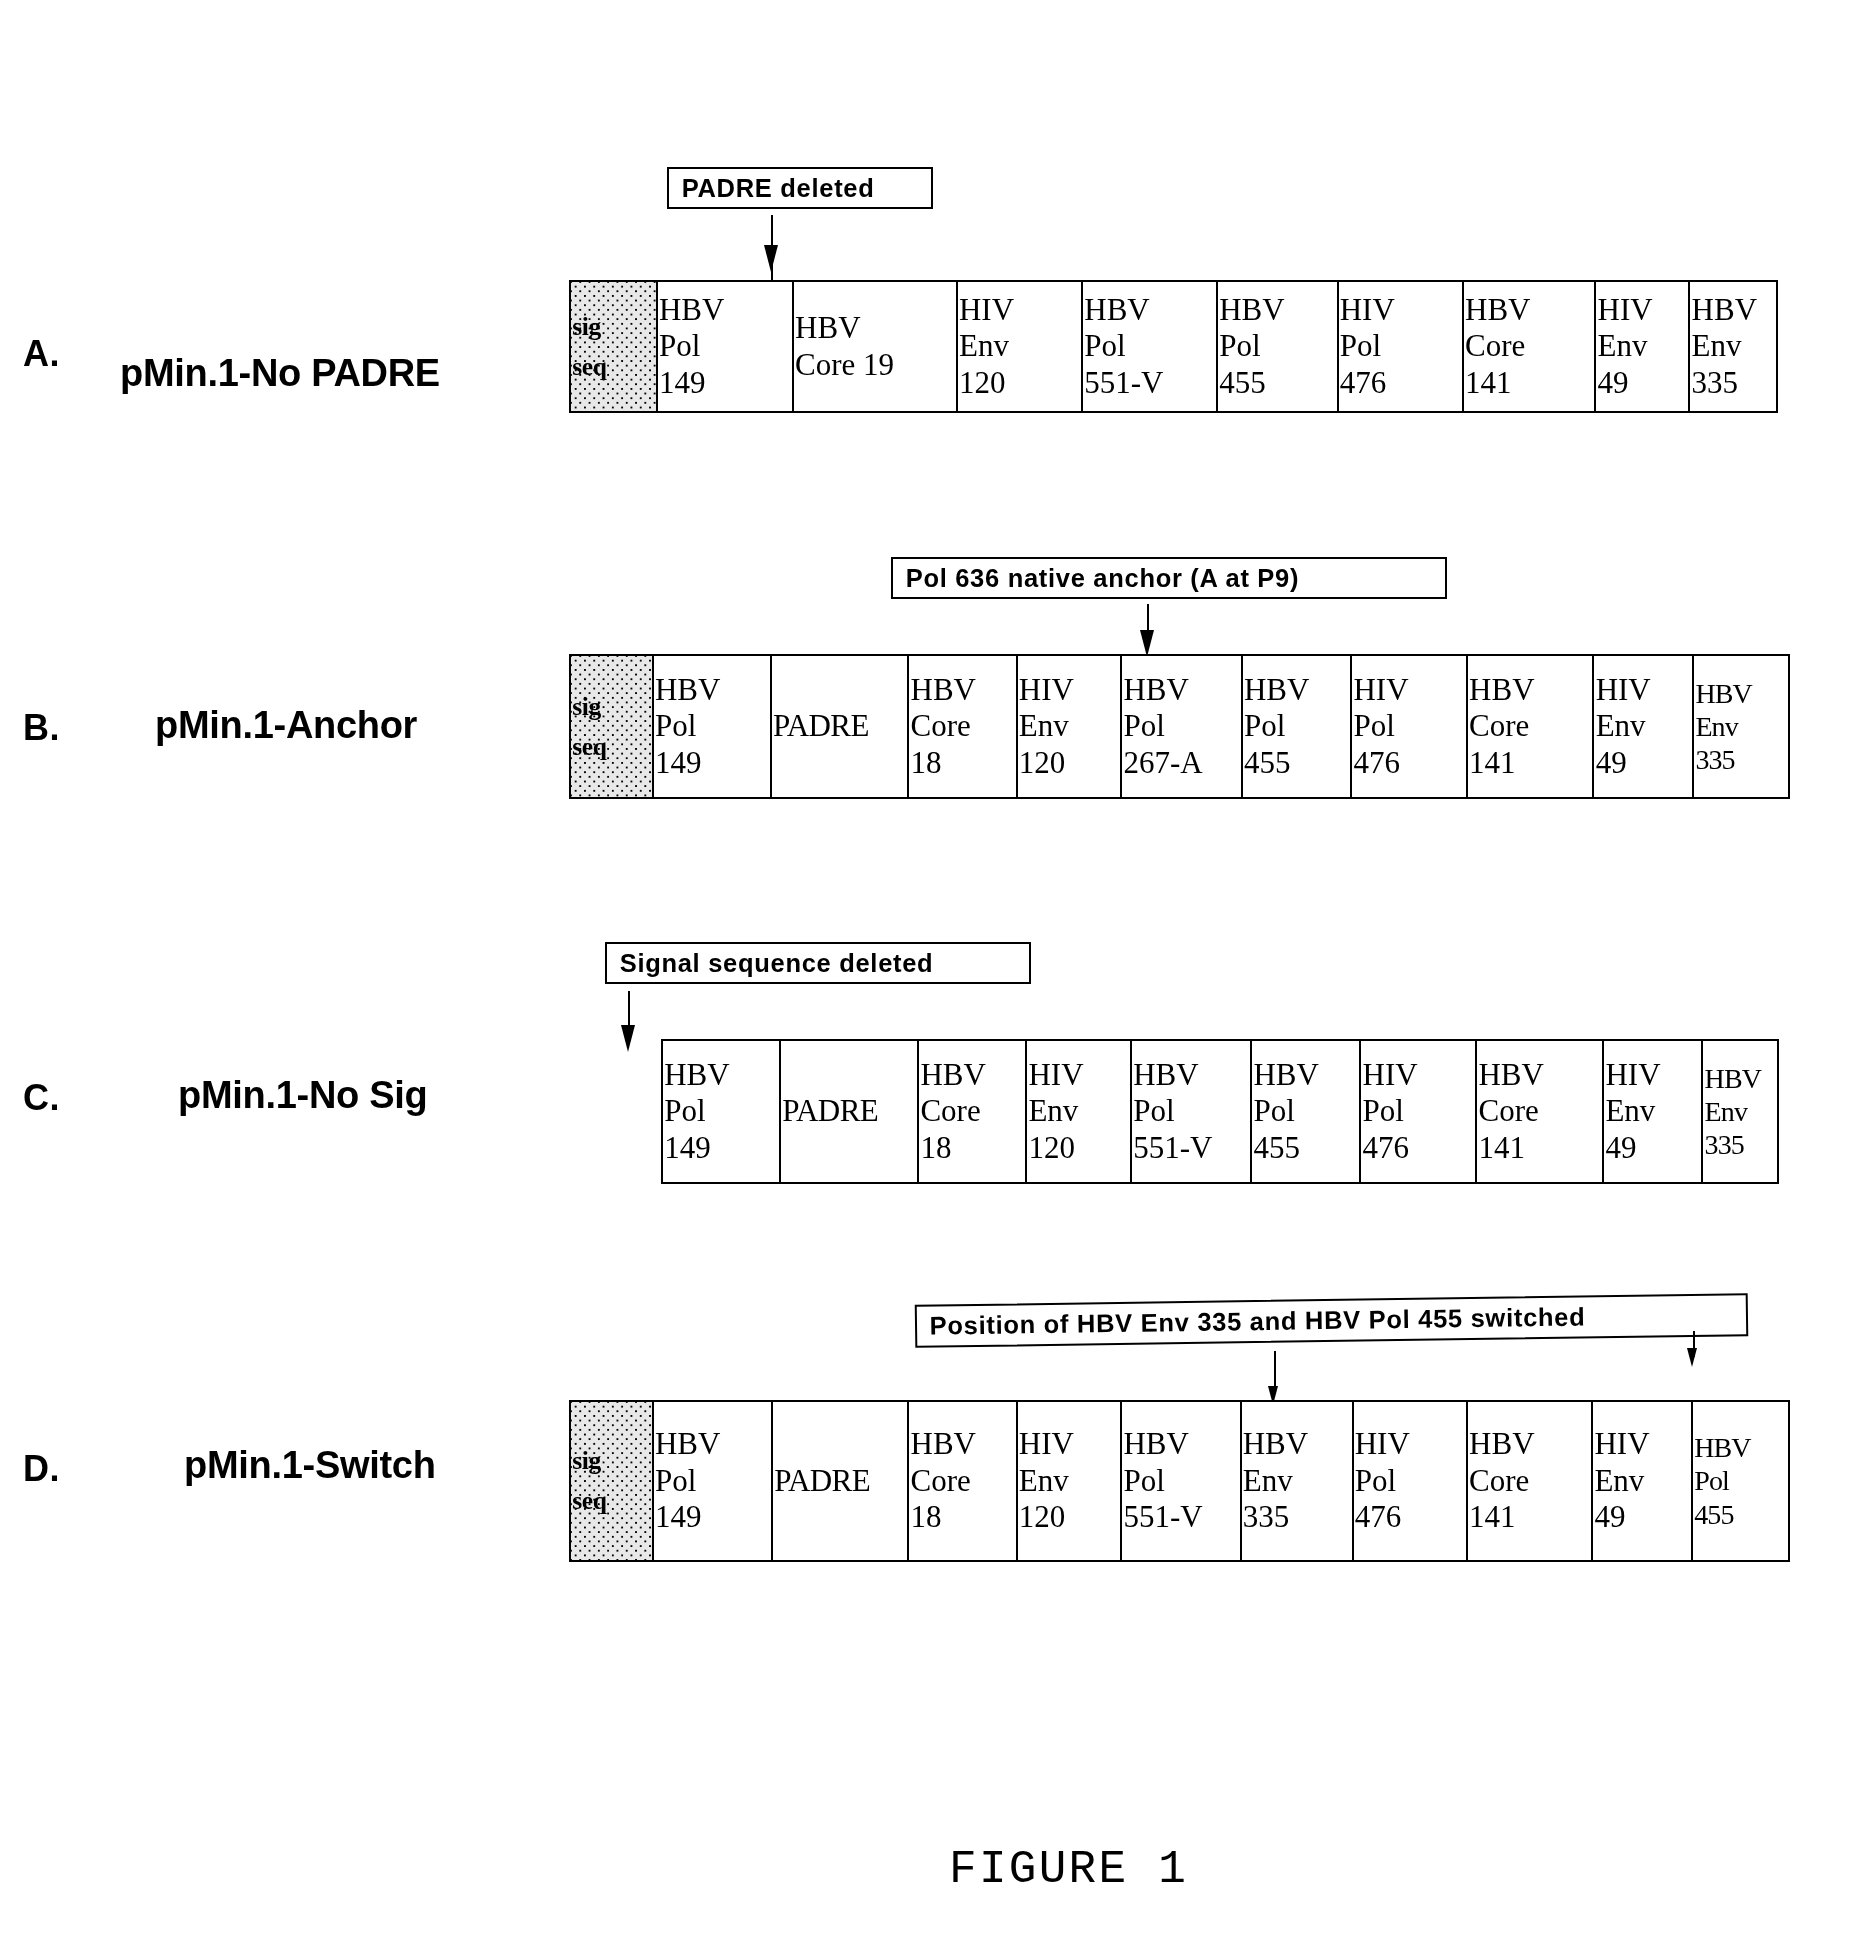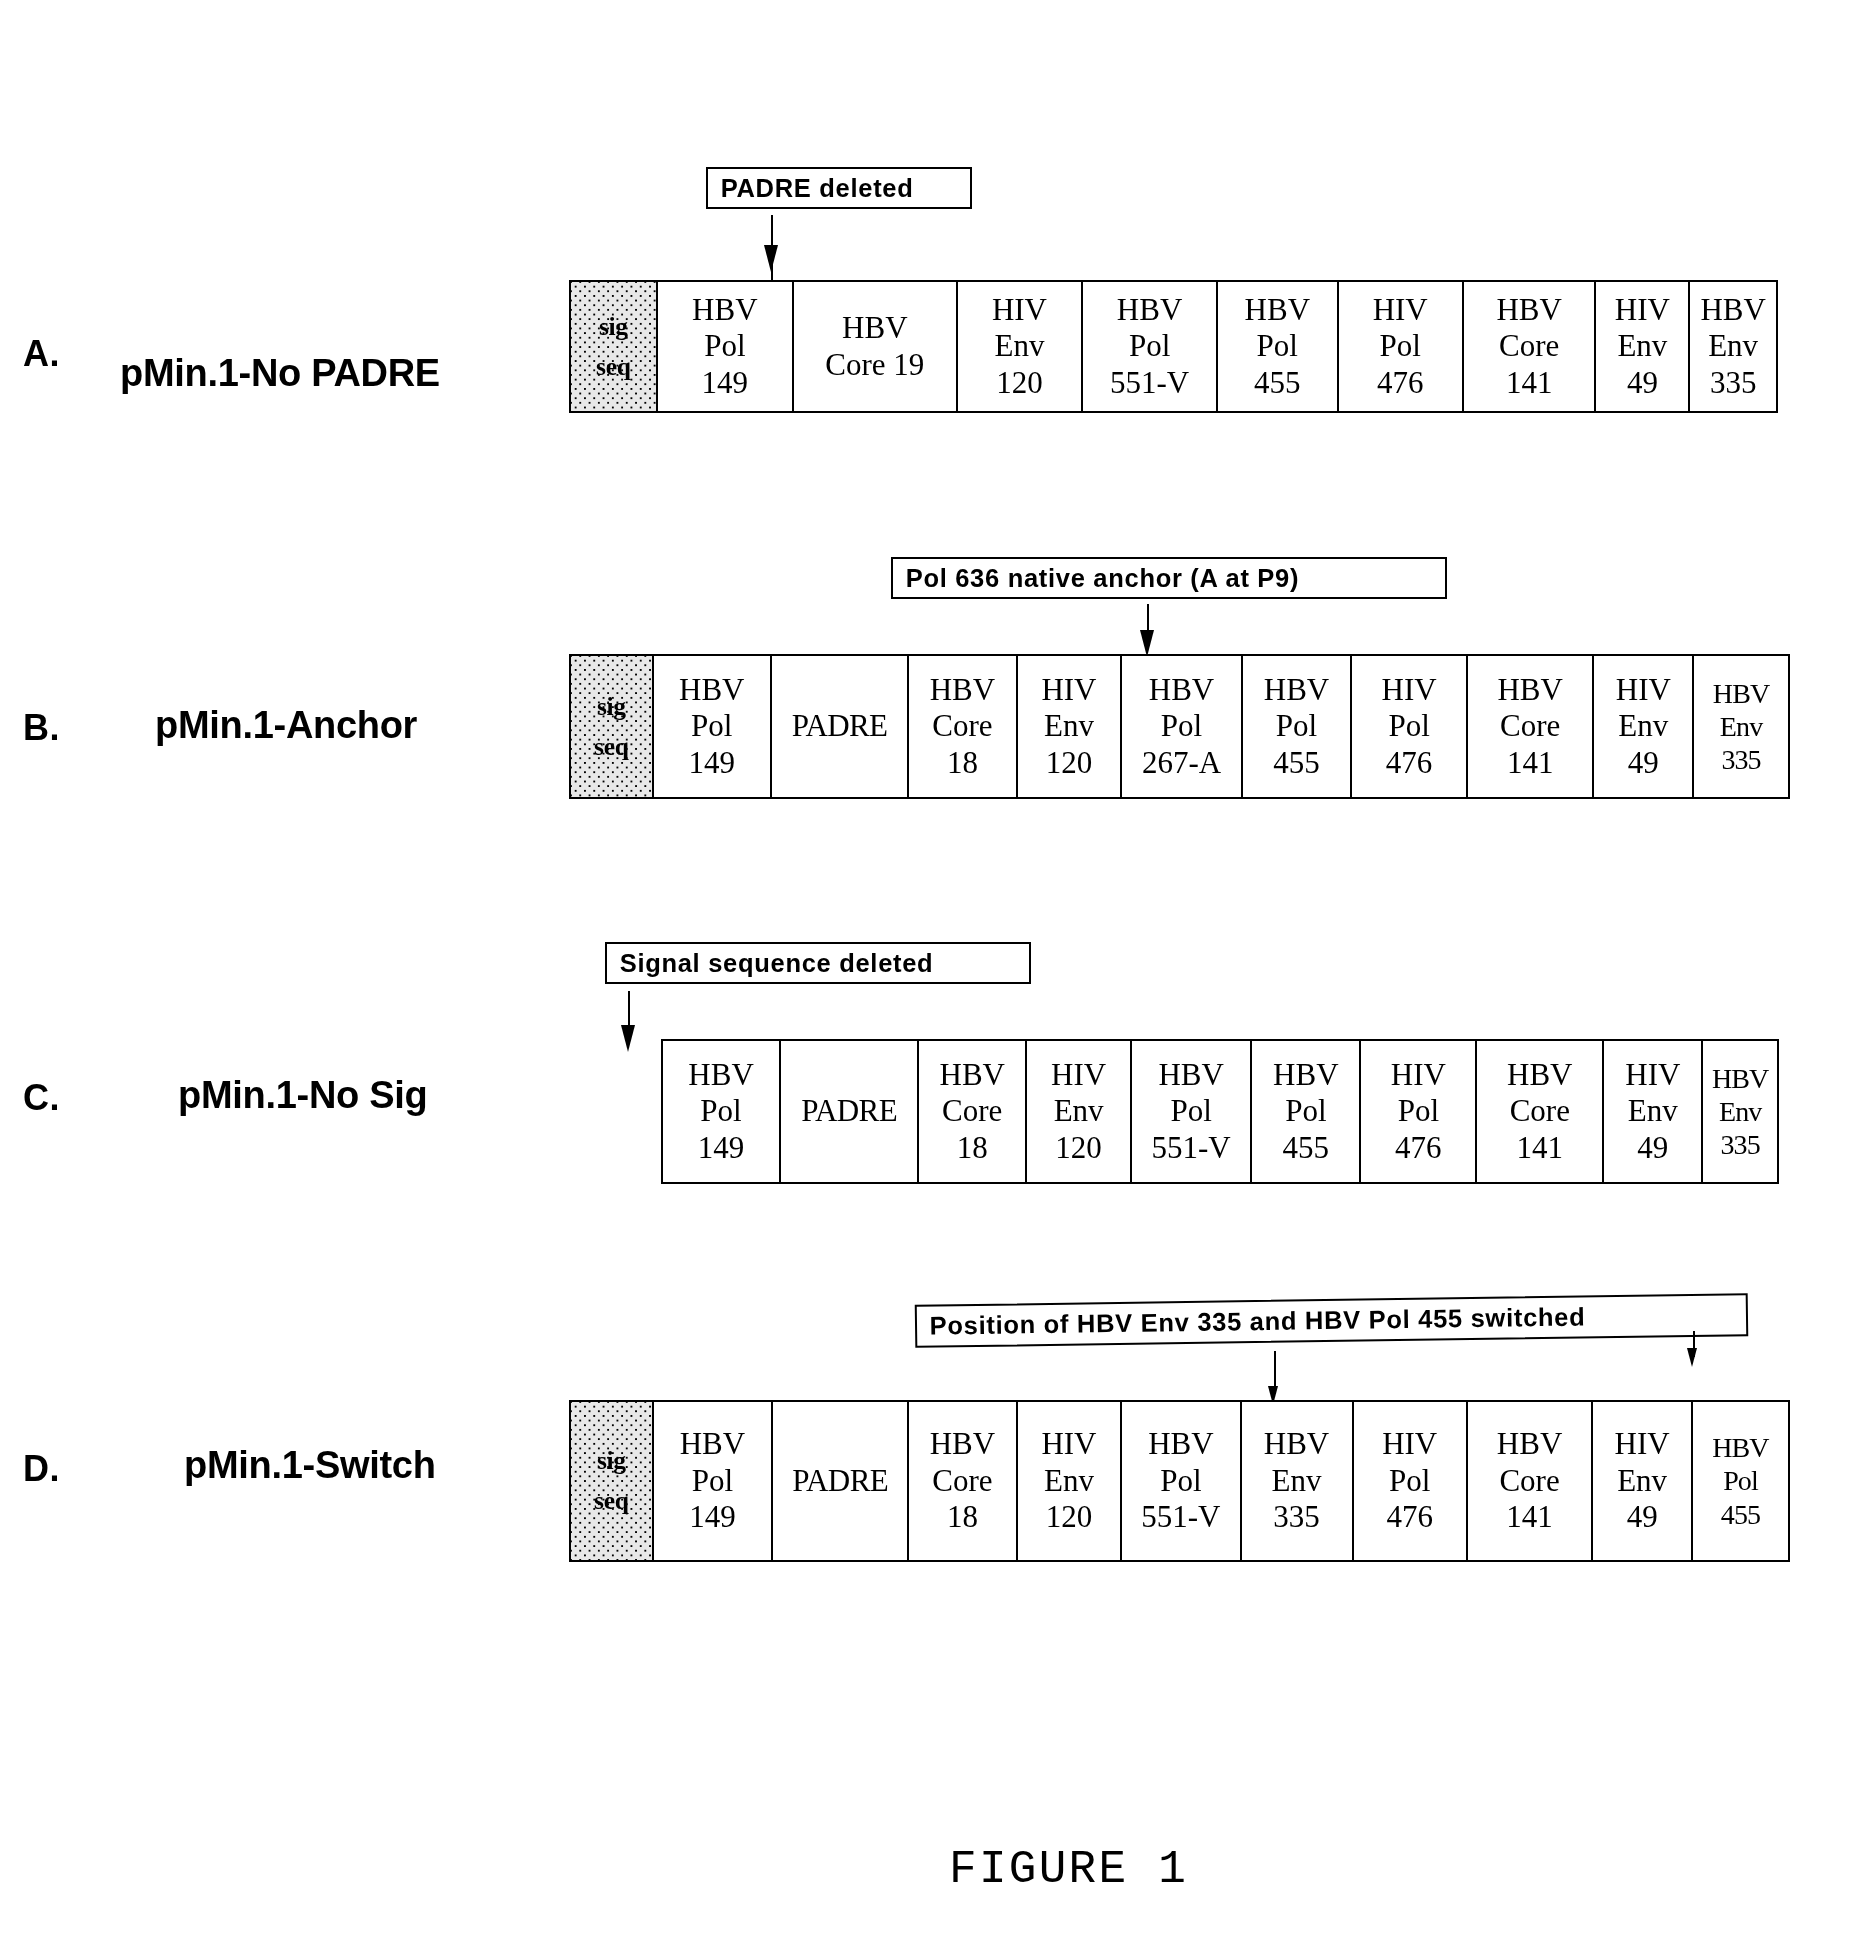--- a/index.html
+++ b/index.html
@@ -80,21 +80,21 @@
     border: 2.3px solid #000;
     box-sizing: border-box;
     display: flex;
     background: #fff;
   }
   .strip .cell {
     border-right: 2.3px solid #000;
     box-sizing: border-box;
     display: flex;
     flex-direction: column;
-    align-items: center;
+    align-items: flex-start;
     justify-content: center;
     font-family: "Liberation Serif", serif;
     font-size: 31px;
     line-height: 1.18;
     color: #000;
     padding: 2.3px 1.2px;
     white-space: nowrap;
     overflow: visible;
   }
   .strip .cell:last-child { border-right: none; }
@@ -138,21 +138,21 @@
   }
 </style>
 </head>
 <body>
 
 <div>
 
   <div class="panel-letter" style="left:23px; top:333px;">A.</div>
   <div class="panel-title" style="left:120px; top:330px;margin-top:22px;">pMin.1-No PADRE</div>
 
-  <div class="callout" style="left:706px; top:167px; width:266px; height:42px;">PADRE deleted</div>
+  <div class="callout" style="left:667px; top:167px; width:266px; height:42px;">PADRE deleted</div>
 
   <div class="leader" style="left:771px; top:215px; height:65px;"></div>
   <div class="arrowhead" style="left:764px; top:245px;"></div>
 
   <div class="strip" id="strip-a" style="left:569px; top:280px; width:1209px; height:133px;">
       <div class="cell sig" style="flex: 0 0 7.2%;">
         <span class="ln">sig</span>
         <span class="ln">seq</span>
       </div>
       <div class="cell" style="flex: 0 0 11.3%;">

